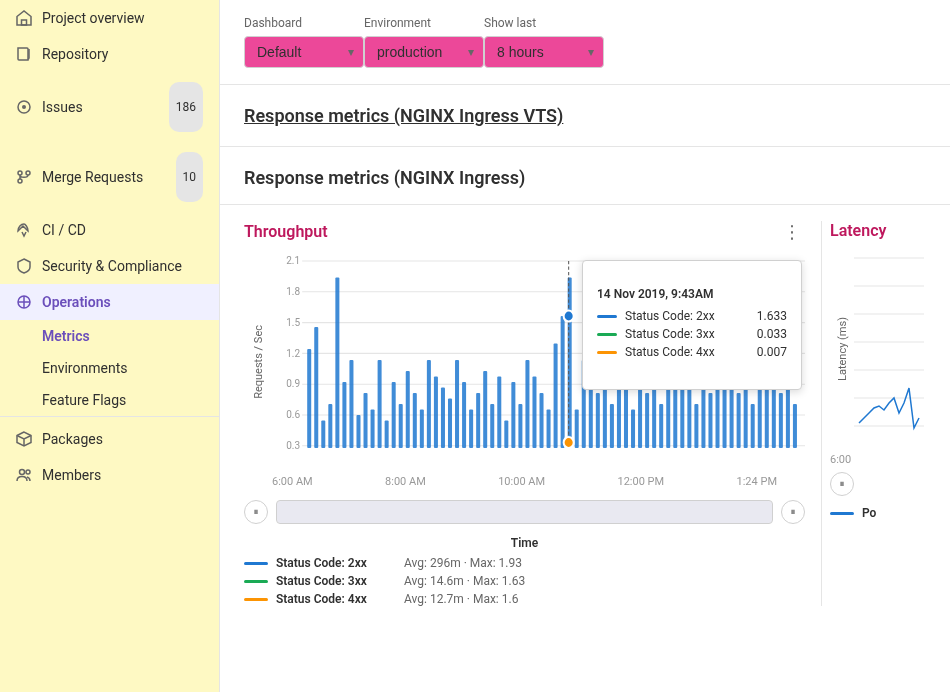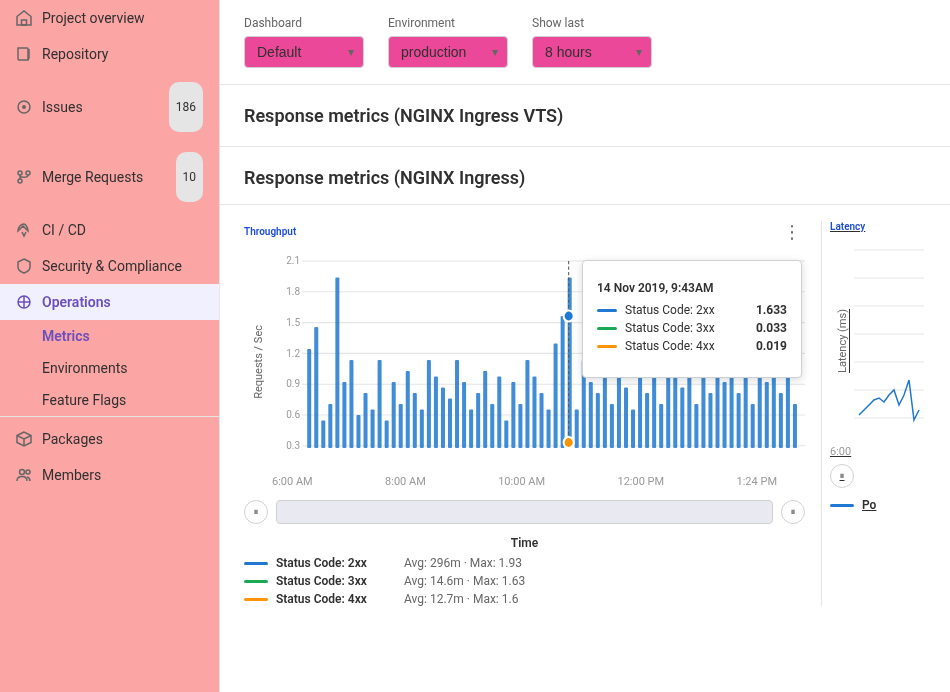--- a/index.html
+++ b/index.html
@@ -1,55 +1,55 @@
 <!DOCTYPE html>
 <html><head>
   <meta charset="utf-8">
   <style>
     * { box-sizing: border-box; margin: 0; padding: 0; }
     body { font-family: -apple-system, BlinkMacSystemFont, 'Segoe UI', Roboto, sans-serif; background: #fff; color: #303030; font-size: 14px; display: flex; height: 692px; overflow: hidden; }
 
     
-    .sidebar { width: 220px; background: #fca5a5; border-right: 1px solid #e5e5e5; display: flex; flex-direction: column; height: 100%; overflow-y: auto; flex-shrink: 0; }
+    .sidebar { width: 220px; background: #fef9c3; border-right: 1px solid #e5e5e5; display: flex; flex-direction: column; height: 100%; overflow-y: auto; flex-shrink: 0; }
     .sidebar-item { display: flex; align-items: center; padding: 10px 16px; cursor: pointer; color: #303030; text-decoration: none; gap: 10px; font-size: 14px; }
     .sidebar-item.active { background: #f0f0ff; color: #6b4fbb; font-weight: 600; }
     .sidebar-item .icon { width: 16px; height: 16px; display: flex; align-items: center; justify-content: center; color: #666; flex-shrink: 0; }
     .sidebar-item .badge { margin-left: auto; background: #e5e5e5; border-radius: 10px; padding: 18px 7px; font-size: 12px; color: #303030; }
     .sidebar-sub { padding-left: 42px; }
     .sidebar-sub-item { display: block; padding: 8px 16px 8px 0; cursor: pointer; color: #303030; font-size: 14px; }
     .sidebar-sub-item.active { color: #6b4fbb; font-weight: 600; }
     .sidebar-group { border-top: 1px solid #e5e5e5; margin-top: 0; padding-top: 4px; }
 
     
     .main { flex: 1; display: flex; flex-direction: column; overflow: hidden; }
-    .top-bar { display: flex; align-items: center; gap: 24px; padding: 16px 24px; border-bottom: 1px solid #e5e5e5; flex-shrink: 0; }
+    .top-bar { display: flex; align-items: center; padding: 16px 24px; border-bottom: 1px solid #e5e5e5; flex-shrink: 0; }
     .top-bar-group { display: flex; flex-direction: column; gap: 6px; }
     .top-bar-label { font-size: 12px; color: #666; }
     .select-wrapper { position: relative; display: inline-flex; align-items: center; }
     .select-wrapper select { appearance: none; border: 1px solid #d0d0d0; border-radius: 4px; padding: 7px 32px 7px 12px; font-size: 14px; background: #ec4899; cursor: pointer; color: #303030; min-width: 120px; }
     .select-arrow { position: absolute; right: 10px; pointer-events: none; color: #666; font-size: 12px; }
 
     .content { flex: 1; overflow-y: auto; padding: 0; }
-    .section-header { padding: 20px 24px; border-bottom: 1px solid #e5e5e5; font-size: 18px; font-weight: 600; color: #303030; }
+    .section-header { padding: 20px 24px; border-bottom: 1px solid #e5e5e5; font-size: 18px; font-weight: 600; color: #303030; text-decoration: underline; }
     .section-header2 { padding: 20px 24px 16px; border-bottom: 1px solid #e5e5e5; font-size: 18px; font-weight: 600; color: #303030; }
     .chart-panel { flex: 1; min-width: 0; }
     .chart-title-row { display: flex; align-items: center; justify-content: space-between; margin-bottom: 8px; }
-    .chart-title { font-size: 10px; font-weight: 600; color: #1d4ed8; }
+    .chart-title { font-size: 16px; font-weight: 600; color: #be185d; }
     .chart-kebab { cursor: pointer; color: #666; font-size: 18px; padding: 0 4px; }
 
     
     .throughput-chart { width: 100%; height: 220px; }
 
     
-    .tooltip-box { position: absolute; background: #fff; border: 1px solid #d0d0d0; border-radius: 4px; padding: 20px 14px; font-size: 12px; box-shadow: 0 2px 8px rgba(0,0,0,0.15); z-index: 10; left: 310px; top: 10px; width: 220px; }
+    .tooltip-box { position: absolute; background: #fff; border: 1px solid #d0d0d0; border-radius: 4px; padding: 26px 14px; font-size: 12px; box-shadow: 0 2px 8px rgba(0,0,0,0.15); z-index: 10; left: 310px; top: 10px; width: 220px; }
     .tooltip-date { font-weight: 600; margin-bottom: 8px; font-size: 12px; color: #303030; }
     .tooltip-row { display: flex; align-items: center; gap: 8px; margin-bottom: 4px; }
     .tooltip-dot { width: 20px; height: 3px; border-radius: 2px; }
     .tooltip-label { flex: 1; color: #303030; }
-    .tooltip-value { font-weight: 700; color: #303030; }
+    .tooltip-value { font-weight: 400; color: #303030; }
 
     
     .scrubber-row { display: flex; align-items: center; gap: 8px; margin: 6px 0 10px; }
     .scrubber-bar { flex: 1; height: 24px; background: #f5f5f5; border: 1px solid #d0d0d0; border-radius: 4px; position: relative; }
     .scrubber-fill { position: absolute; left: 0; top: 0; width: 100%; height: 100%; background: rgba(100,100,200,0.08); border-radius: 4px; }
     .scrubber-btn { width: 24px; height: 24px; border: 1px solid #d0d0d0; border-radius: 50%; background: #fff; display: flex; align-items: center; justify-content: center; cursor: pointer; font-size: 10px; color: #666; flex-shrink: 0; }
 
     
     .legend { margin-top: 12px; }
     .legend-title { text-align: center; font-size: 12px; font-weight: 600; margin-bottom: 6px; color: #303030; }
@@ -322,21 +322,21 @@
                 <span class="tooltip-value">1.633</span>
               </div>
               <div class="tooltip-row">
                 <div class="tooltip-dot" style="background:#1aaa55;"></div>
                 <span class="tooltip-label">Status Code: 3xx</span>
                 <span class="tooltip-value">0.033</span>
               </div>
               <div class="tooltip-row">
                 <div class="tooltip-dot" style="background:#fc9403;"></div>
                 <span class="tooltip-label">Status Code: 4xx</span>
-                <span class="tooltip-value">0.019</span>
+                <span class="tooltip-value">0.007</span>
               </div>
             </div>
           </div>
         </div>
 
         <div style="display:flex; justify-content:space-between; padding: 2px 28px 0; font-size:11px; color:#999;">
           <span>6:00 AM</span>
           <span>8:00 AM</span>
           <span>10:00 AM</span>
           <span>12:00 PM</span>
@@ -368,21 +368,21 @@
               <div class="legend-line" style="background:#fc9403;"></div>
               <span class="legend-label">Status Code: 4xx</span>
               <span class="legend-stats">Avg: 12.7m · Max: 1.6</span>
             </div>
           </div>
         </div>
       </div>
 
       <div style="width:16px;"></div>
 
-      <div style="width:105px; flex-shrink:0; border-left:1px solid #e5e5e5; padding-left:8px;text-decoration:underline;">
+      <div style="width:105px; flex-shrink:0; border-left:1px solid #e5e5e5; padding-left:8px;">
         <div class="chart-title-row">
           <span class="chart-title">Latency</span>
         </div>
         <div style="display:flex; position:relative;">
           <div style="width:24px; display:flex; align-items:center; justify-content:center;">
             <span style="writing-mode:vertical-rl; transform:rotate(180deg); font-size:11px; color:#666; white-space:nowrap;">Latency (ms)</span>
           </div>
           <div style="flex:1; min-width:0;">
             <svg viewBox="0 0 70 200" width="70" height="200" preserveAspectRatio="none">
               <line x1="0" y1="10" x2="70" y2="10" stroke="#e5e5e5" stroke-width="1"></line>

